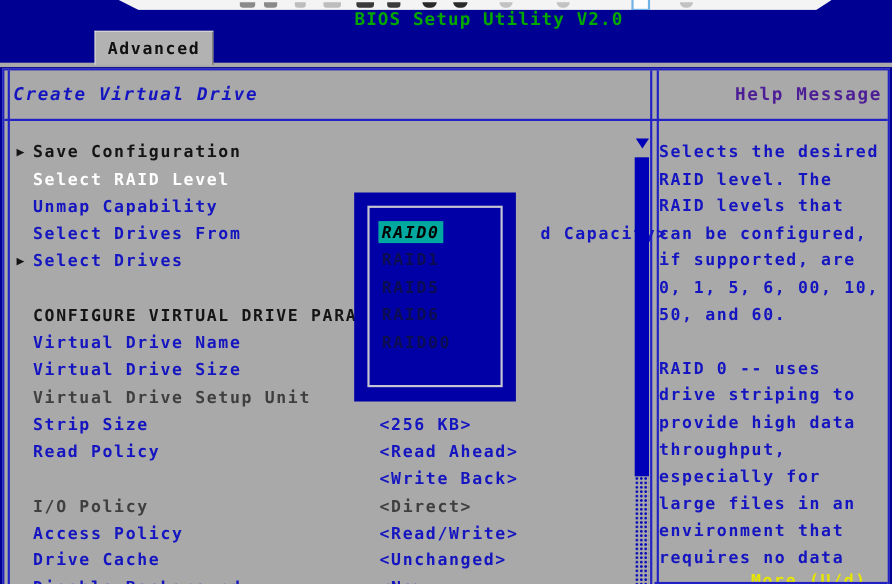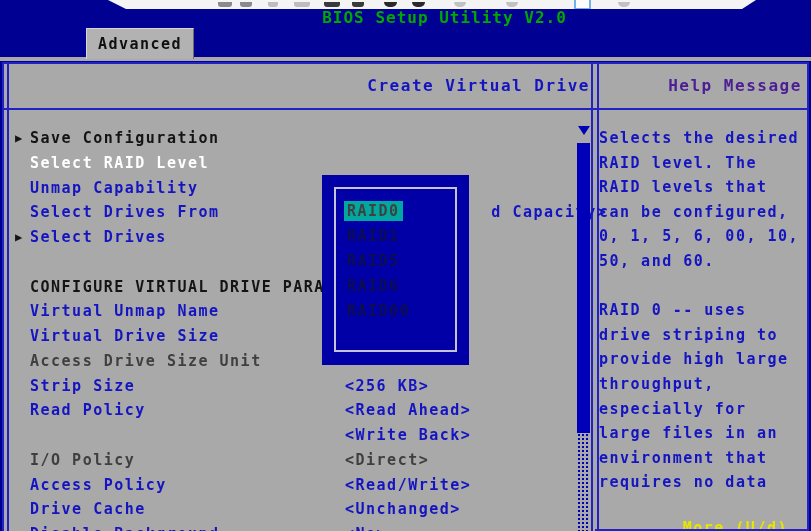--- a/index.html
+++ b/index.html
@@ -31,21 +31,21 @@
   }
   
   #main-panel{
     position:absolute;left:2px;top:62px;width:803px;height:469px;
     background:#a9a9a9;border:2px solid #2222c4;
   }
   #inner-left-line{position:absolute;left:3px;top:0;width:2px;height:100%;background:#2222c4;}
   #header-divider{position:absolute;left:0;top:44px;width:100%;height:2px;background:#2222c4;}
   #panel-divider-a{position:absolute;left:587px;top:0;width:2px;height:100%;background:#2222c4;}
   #panel-divider-b{position:absolute;left:593px;top:0;width:2px;height:100%;background:#2222c4;}
-  #left-title{position:absolute;left:8px;top:12px;width:578px;text-align:right;color:#1414c0;font-size:16px;}
+  #left-title{position:absolute;left:8px;top:12px;width:578px;text-align:left;color:#1414c0;font-size:16px;font-style:italic;}
   #help-title{position:absolute;left:595px;top:12px;width:208px;text-align:center;color:#4c1d95;font-size:16px;padding-left:32px;}
   
   #menu-list{position:absolute;left:8px;top:62px;width:560px;}
   .mrow{position:relative;height:24.75px;line-height:24.75px;white-space:nowrap;}
   .mrow .arrow{position:absolute;left:3px;color:#141414;font-size:12px;letter-spacing:0;}
   .mrow .lbl{margin-left:18px;}
   .mrow .val{position:absolute;left:333px;top:0;}
   .state-action .lbl,.state-section .lbl{color:#141414;}
   .state-link .lbl,.state-link .val{color:#1414c0;}
   .state-selected .lbl,.state-selected .val{color:#ffffff;margin-top:27px;}
@@ -54,21 +54,21 @@
   .clipwrap .val-in{margin-left:-126px;color:#1414c0;display:inline-block;white-space:nowrap;}
   
   #raid-popup{
     position:absolute;left:318px;top:111px;width:147px;height:190px;
     background:#0000a6;z-index:5;
   }
   #raid-popup-border{position:absolute;left:12px;top:12px;right:12px;bottom:13px;border:2px solid #c4c4d2;}
   #raid-options{position:absolute;left:22px;top:24px;right:14px;}
   .ropt{height:25px;line-height:25px;color:#0d0d52;white-space:nowrap;}
   .ropt .optxt{padding:1px 3px;}
-  .ropt.sel .optxt{background:#00a8a0;color:#404040;}
+  .ropt.sel .optxt{background:#00a8a0;color:#000000;font-style:italic;}
   
   #scrollbar{position:absolute;left:573px;top:62px;width:13px;height:407px;}
   .tri{width:0;height:0;position:absolute;left:1px;}
   #scroll-up-arrow{top:0;border-left:6px solid transparent;border-right:6px solid transparent;border-top:9px solid #0000b8;}
   #scroll-thumb{position:absolute;left:0;top:17px;width:13px;height:290px;background:#0000b8;}
   #scroll-track-dots{position:absolute;left:0;top:307px;width:13px;height:153px;
     background-image:radial-gradient(#0000b8 1px,rgba(0,0,0,0) 1.3px);background-size:4px 4px;}
   
   #help-lines{position:absolute;left:595px;top:62px;width:206px;color:#1414c0;}
   .hline{height:24.6px;line-height:24.6px;white-space:nowrap;}
@@ -109,23 +109,23 @@
     <div id="help-title">Help Message</div>
 
     <div id="menu-list">
         <div class="mrow state-action"><span class="arrow">▶</span><span class="lbl">Save Configuration</span></div>
         <div class="mrow state-selected"><span class="arrow"></span><span class="lbl">Select RAID Level</span><span class="val">&lt;RAID0&gt;</span></div>
         <div class="mrow state-link"><span class="arrow"></span><span class="lbl">Unmap Capability</span></div>
         <div class="mrow state-link"><span class="arrow"></span><span class="lbl">Select Drives From</span><span class="clipwrap"><span class="val-in">&lt;Unconfigured Capacity&gt;</span></span></div>
         <div class="mrow state-link"><span class="arrow">▶</span><span class="lbl">Select Drives</span></div>
         <div class="mrow state-blank"><span class="arrow"></span><span class="lbl"></span></div>
         <div class="mrow state-section"><span class="arrow"></span><span class="lbl">CONFIGURE VIRTUAL DRIVE PARAMETERS:</span></div>
-        <div class="mrow state-link"><span class="arrow"></span><span class="lbl">Virtual Unmap Name</span></div>
+        <div class="mrow state-link"><span class="arrow"></span><span class="lbl">Virtual Drive Name</span></div>
         <div class="mrow state-link"><span class="arrow"></span><span class="lbl">Virtual Drive Size</span></div>
-        <div class="mrow state-disabled"><span class="arrow"></span><span class="lbl">Access Drive Size Unit</span></div>
+        <div class="mrow state-disabled"><span class="arrow"></span><span class="lbl">Virtual Drive Setup Unit</span></div>
         <div class="mrow state-link"><span class="arrow"></span><span class="lbl">Strip Size</span><span class="val">&lt;256 KB&gt;</span></div>
         <div class="mrow state-link"><span class="arrow"></span><span class="lbl">Read Policy</span><span class="val">&lt;Read Ahead&gt;</span></div>
         <div class="mrow state-link"><span class="arrow"></span><span class="val">&lt;Write Back&gt;</span></div>
         <div class="mrow state-disabled"><span class="arrow"></span><span class="lbl">I/O Policy</span><span class="val">&lt;Direct&gt;</span></div>
         <div class="mrow state-link"><span class="arrow"></span><span class="lbl">Access Policy</span><span class="val">&lt;Read/Write&gt;</span></div>
         <div class="mrow state-link"><span class="arrow"></span><span class="lbl">Drive Cache</span><span class="val">&lt;Unchanged&gt;</span></div>
         <div class="mrow state-link"><span class="arrow"></span><span class="lbl">Disable Background</span><span class="val">&lt;No&gt;</span></div>
       </div>
 
     <div id="scrollbar">
@@ -144,26 +144,27 @@
           <div class="ropt"><span class="optxt">RAID6</span></div>
           <div class="ropt"><span class="optxt">RAID00</span></div>
         </div>
     </div>
 
     <div id="help-lines">
         <div class="hline">Selects the desired</div>
         <div class="hline">RAID level. The</div>
         <div class="hline">RAID levels that</div>
         <div class="hline">can be configured,</div>
+        <div class="hline">if supported, are</div>
         <div class="hline">0, 1, 5, 6, 00, 10,</div>
         <div class="hline">50, and 60.</div>
         <div class="hline"></div>
         <div class="hline">RAID 0 -- uses</div>
         <div class="hline">drive striping to</div>
-        <div class="hline">provide high large</div>
+        <div class="hline">provide high data</div>
         <div class="hline">throughput,</div>
         <div class="hline">especially for</div>
         <div class="hline">large files in an</div>
         <div class="hline">environment that</div>
         <div class="hline">requires no data</div>
       </div>
     <div id="help-more">More (U/d)</div>
     <div id="help-bottom-line"></div>
   </div>
 </div>

